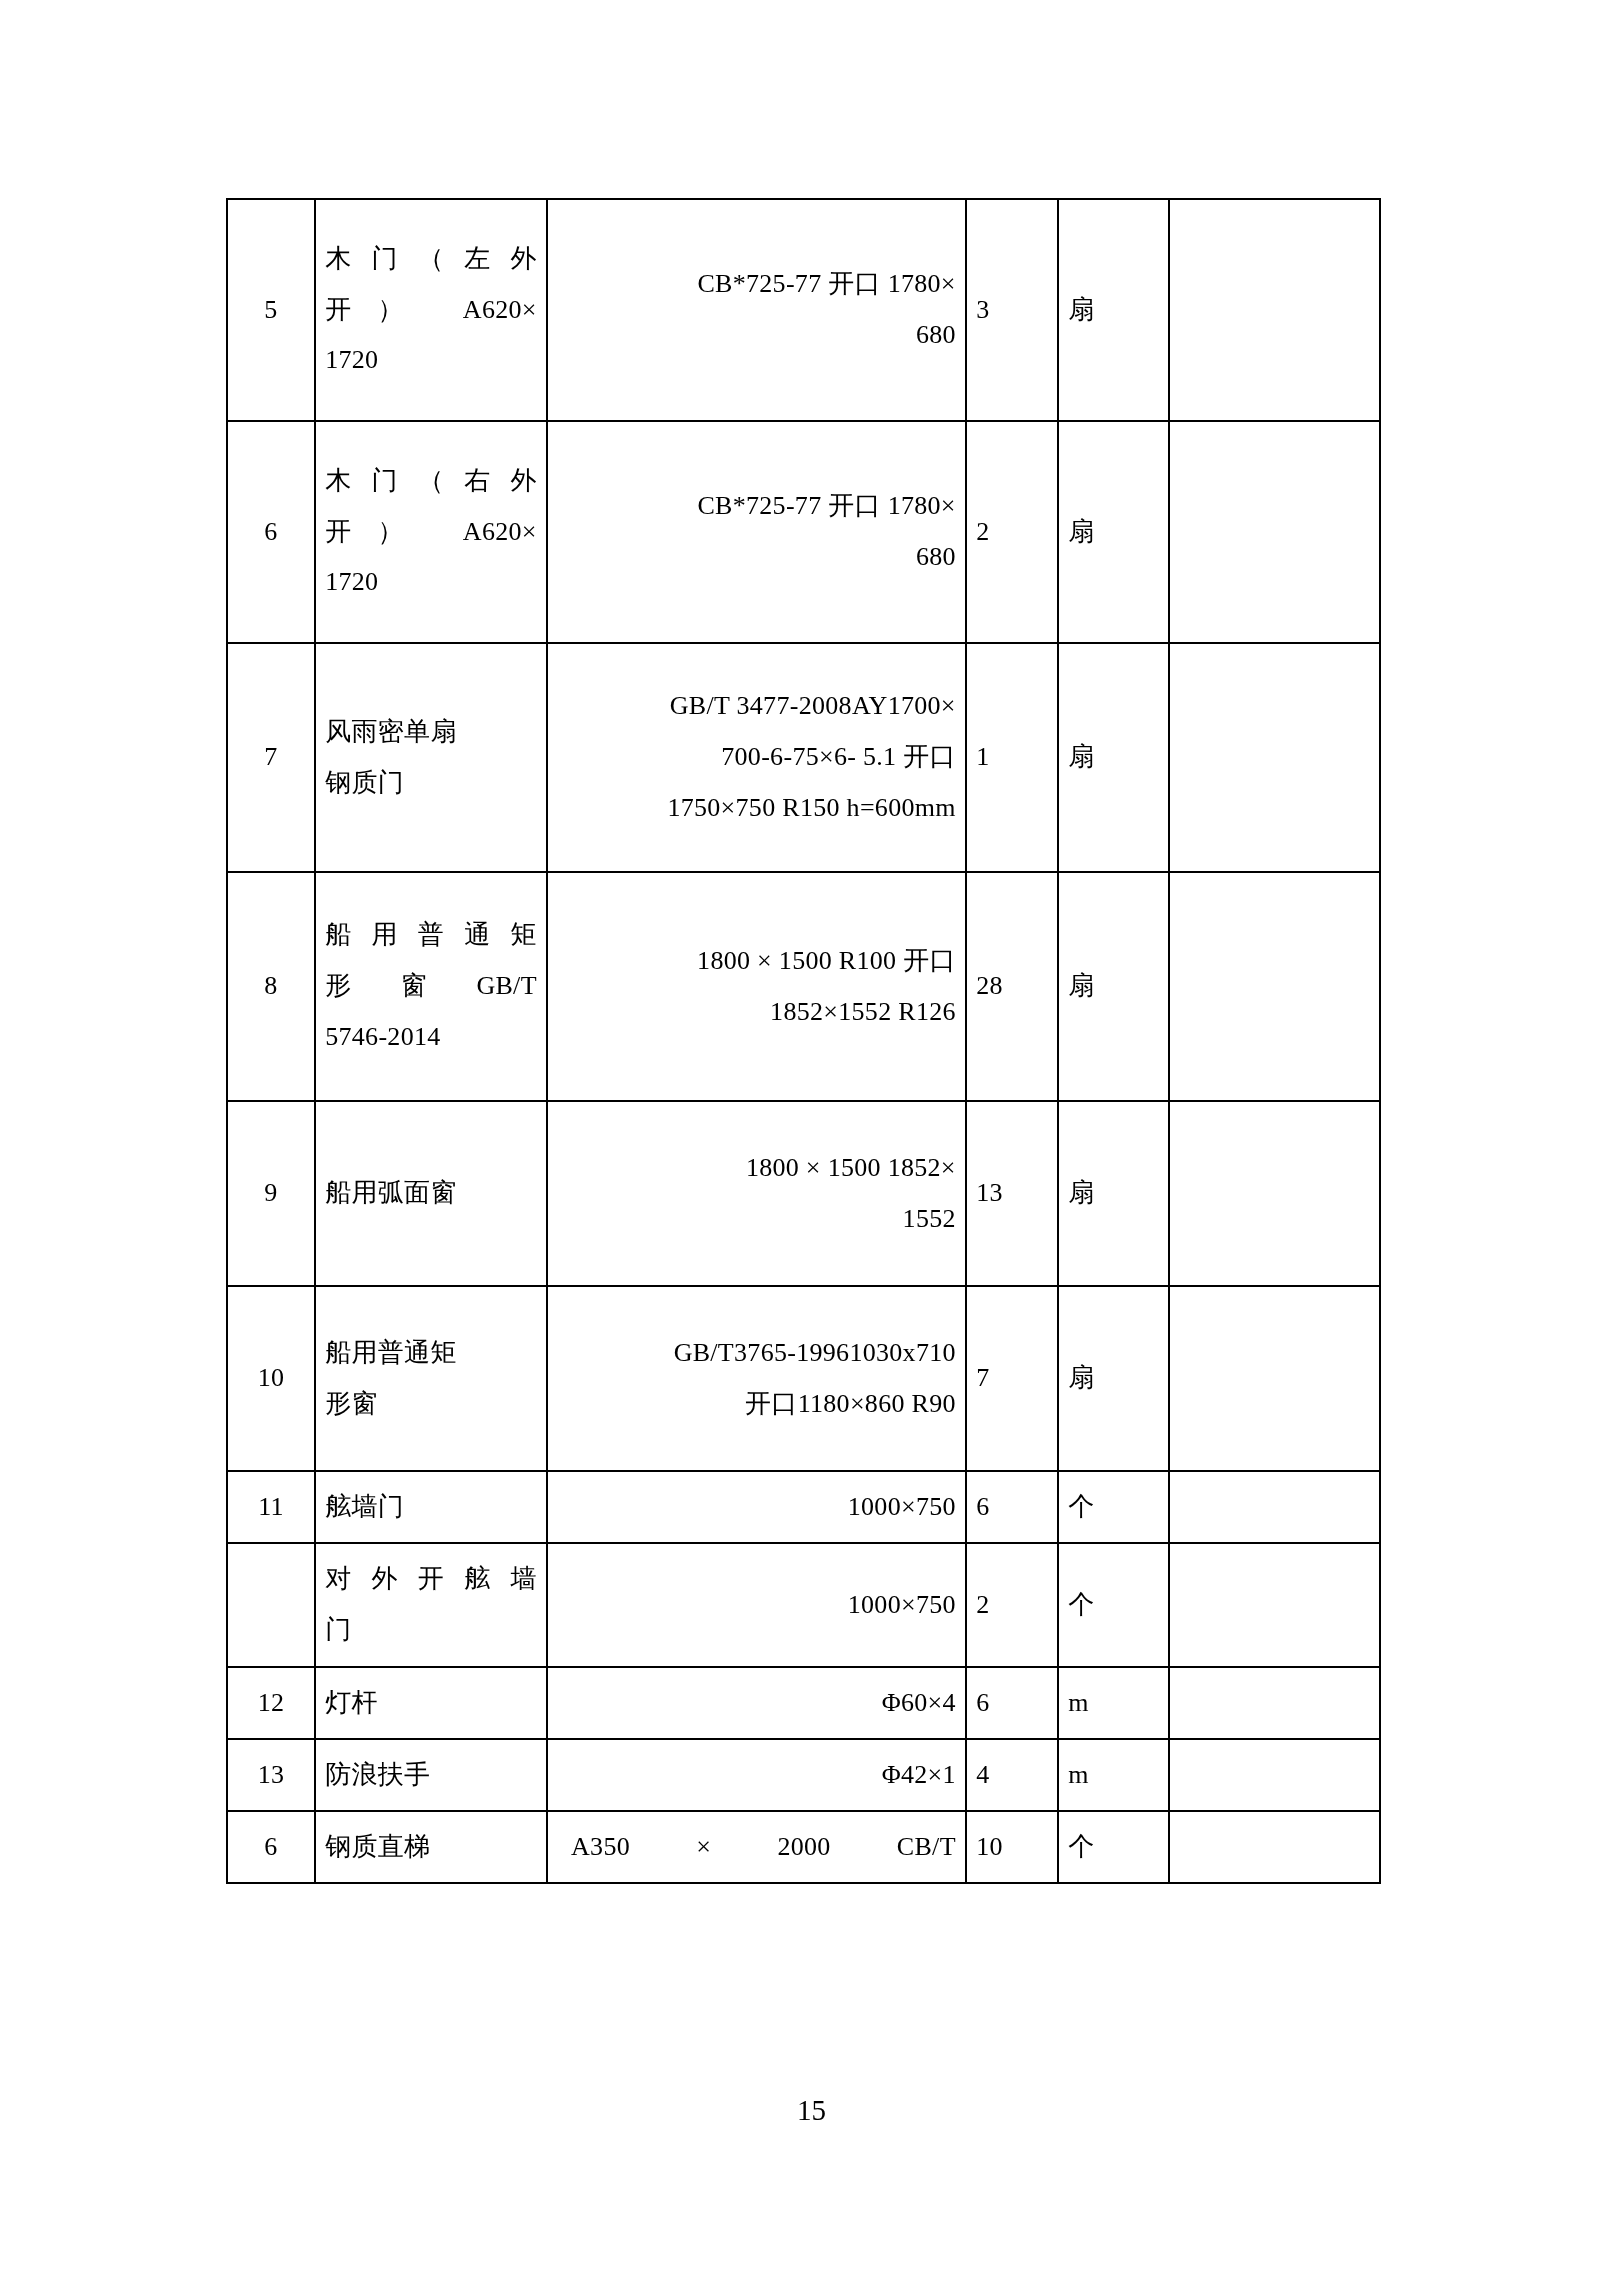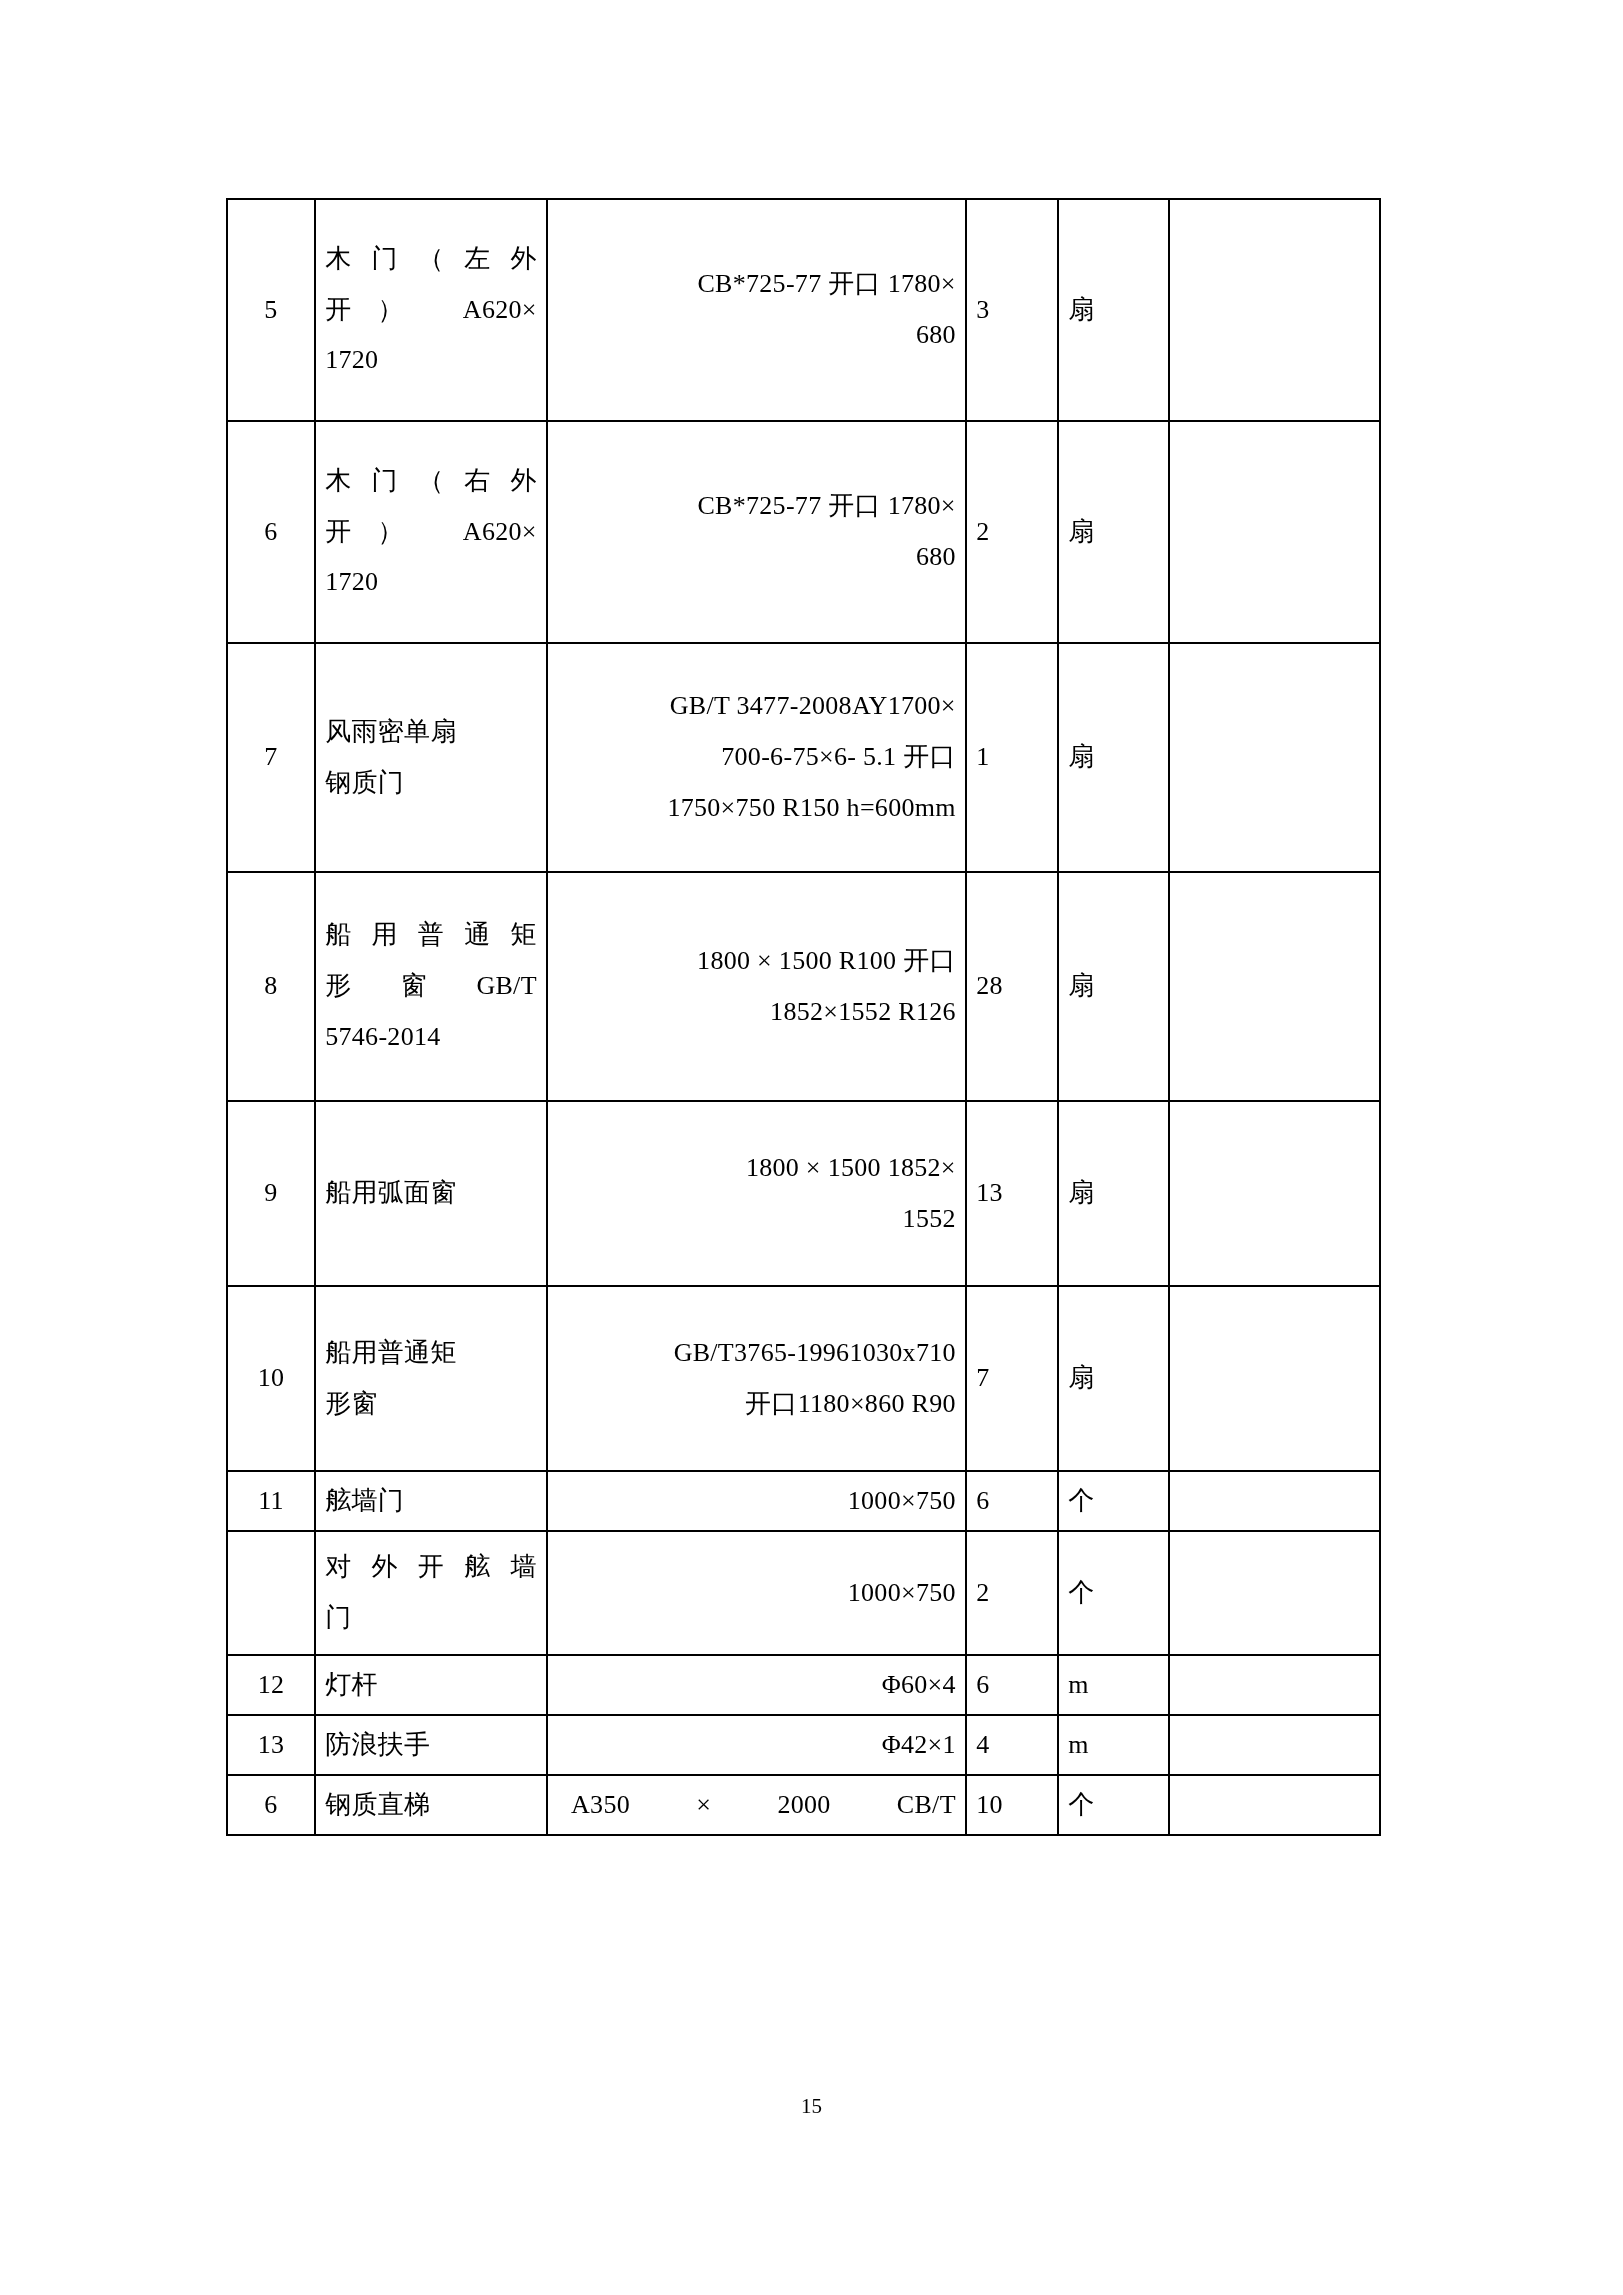--- a/index.html
+++ b/index.html
@@ -60,30 +60,30 @@
   td.name.nojust { text-align: left; text-align-last: left; }
   td.spec { text-align: right; }
   td.spec.just { text-align: justify; text-align-last: justify; padding-left: 23px; }
   td.qty  { text-align: left; padding-left: 14.4px; }
   td.unit { text-align: left; padding-left: 18.3px; }
   td.note { text-align: left; }
 
   .tall3 { height: 222px; }
   .tall3b { height: 229px; }
   .tall2 { height: 185px; }
-  .short { height: 60px; margin-top: 12px; }
+  .short { height: 72px; margin-top: 12px; }
   .mid   { height: 124px; }
 
   .pagenum {
     position: absolute;
     left: 0;
     top: 2094px;
     width: 1623px;
     text-align: center;
-    font-size: 21px;
+    font-size: 29px;
     font-family: "Liberation Serif", "DejaVu Serif", serif;
   }
 
   .nm-line { display: block; }
 </style>
 </head>
 <body>
 
 <div class="page">
 

